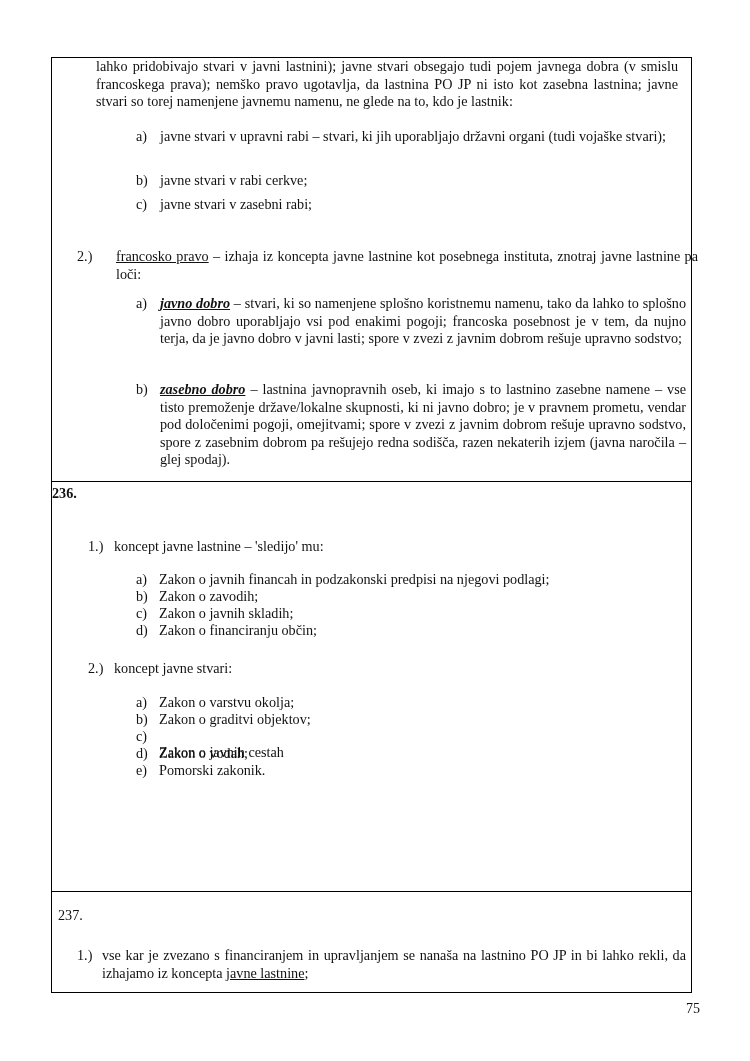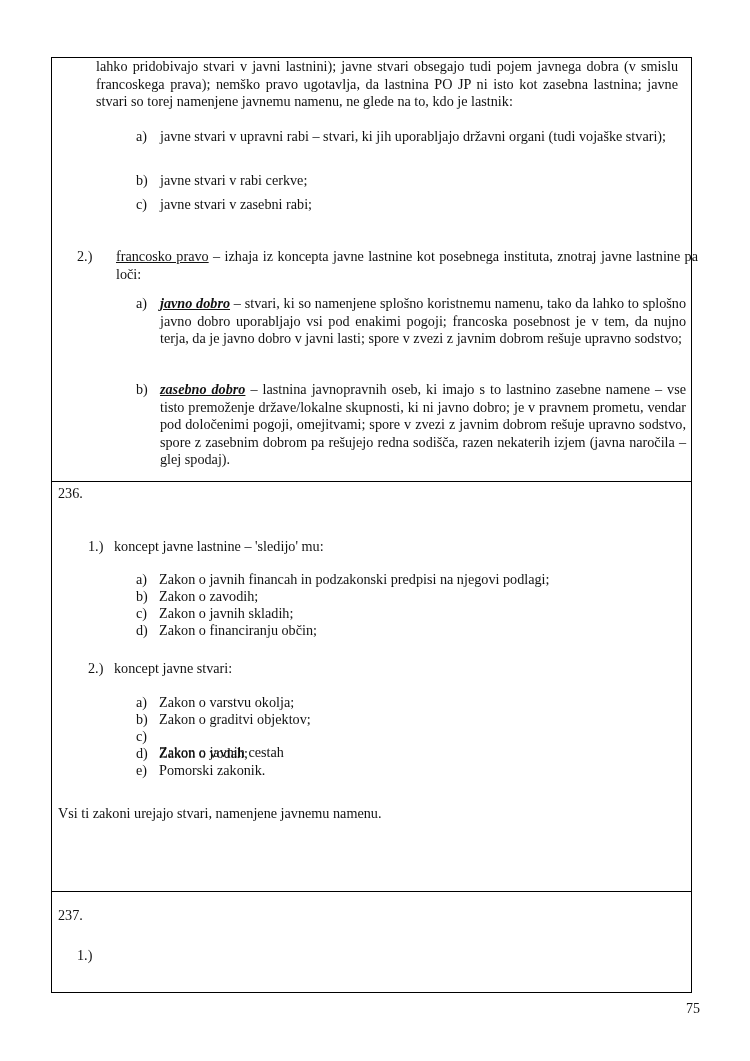--- a/index.html
+++ b/index.html
@@ -46,21 +46,21 @@
 
     <span class="lbl" style="left:84px; top:237px;">a)</span>
     <div class="p" style="left:108px; top:237px; width:526px;"><span class="bi">javno dobro</span><span> – stvari, ki so namenjene splošno koristnemu namenu, tako da lahko to splošno javno dobro uporabljajo vsi pod enakimi pogoji; francoska posebnost je v tem, da nujno terja, da je javno dobro v javni lasti; spore v zvezi z javnim dobrom rešuje upravno sodstvo;</span></div>
 
     <span class="lbl" style="left:84px; top:323px;">b)</span>
     <div class="p" style="left:108px; top:323px; width:526px;"><span class="bi">zasebno dobro</span><span> – lastnina javnopravnih oseb, ki imajo s to lastnino zasebne namene – vse tisto premoženje države/lokalne skupnosti, ki ni javno dobro; je v pravnem prometu, vendar pod določenimi pogoji, omejitvami; spore v zvezi z javnim dobrom rešuje upravno sodstvo, spore z zasebnim dobrom pa rešujejo redna sodišča, razen nekaterih izjem (javna naročila – glej spodaj).</span></div>
   </div>
 </div>
 
 <div class="box" id="box2">
-  <span class="lbl" style="left:6px; top:3px;">236.</span>
+  <span class="lbl" style="left:0; top:3px;font-weight:bold;">236.</span>
 
   <div>
     <span class="lbl" style="left:36px; top:56px;">1.)</span>
     <div class="p" style="left:62px; top:56px; width:570px;">koncept javne lastnine – 'sledijo' mu:</div>
 
     <span class="lbl" style="left:84px; top:89px;">a)</span>
     <div class="p" style="left:107px; top:89px; width:526px;">Zakon o javnih financah in podzakonski predpisi na njegovi podlagi;</div>
     <span class="lbl" style="left:84px; top:106px;">b)</span>
     <div class="p" style="left:107px; top:106px; width:526px;">Zakon o zavodih;</div>
     <span class="lbl" style="left:84px; top:123px;">c)</span>
@@ -78,22 +78,22 @@
     <span class="lbl" style="left:84px; top:229px;">b)</span>
     <div class="p" style="left:107px; top:229px; width:526px;">Zakon o graditvi objektov;</div>
     <span class="lbl" style="left:84px; top:246px;">c)</span>
     <div class="p" style="left:107px; top:246px; width:526px;margin-top:16px;">Zakon o javnih cestah</div>
     <span class="lbl" style="left:84px; top:263px;">d)</span>
     <div class="p" style="left:107px; top:263px; width:526px;">Zakon o vodah;</div>
     <span class="lbl" style="left:84px; top:280px;">e)</span>
     <div class="p" style="left:107px; top:280px; width:526px;">Pomorski zakonik.</div>
   </div>
 
-  <div class="p" style="left:6px; top:323px; width:628px;">Vsi ti zakoni urejajo stvari, namenjene javnemu namenu.</div>
 </div>
 
 <div class="box" id="box3">
   <span class="lbl" style="left:6px; top:15px;">237.</span>
 
   <span class="lbl" style="left:25px; top:55px;">1.)</span>
+  <div class="p" style="left:50px; top:55px; width:584px;"><span>vse kar je zvezano s financiranjem in upravljanjem se nanaša na lastnino PO JP in bi lahko rekli, da izhajamo iz koncepta </span><u>javne lastnine</u><span>;</span></div>
 </div>
 
 <div class="pagenum">75</div>
 
 </body></html>

